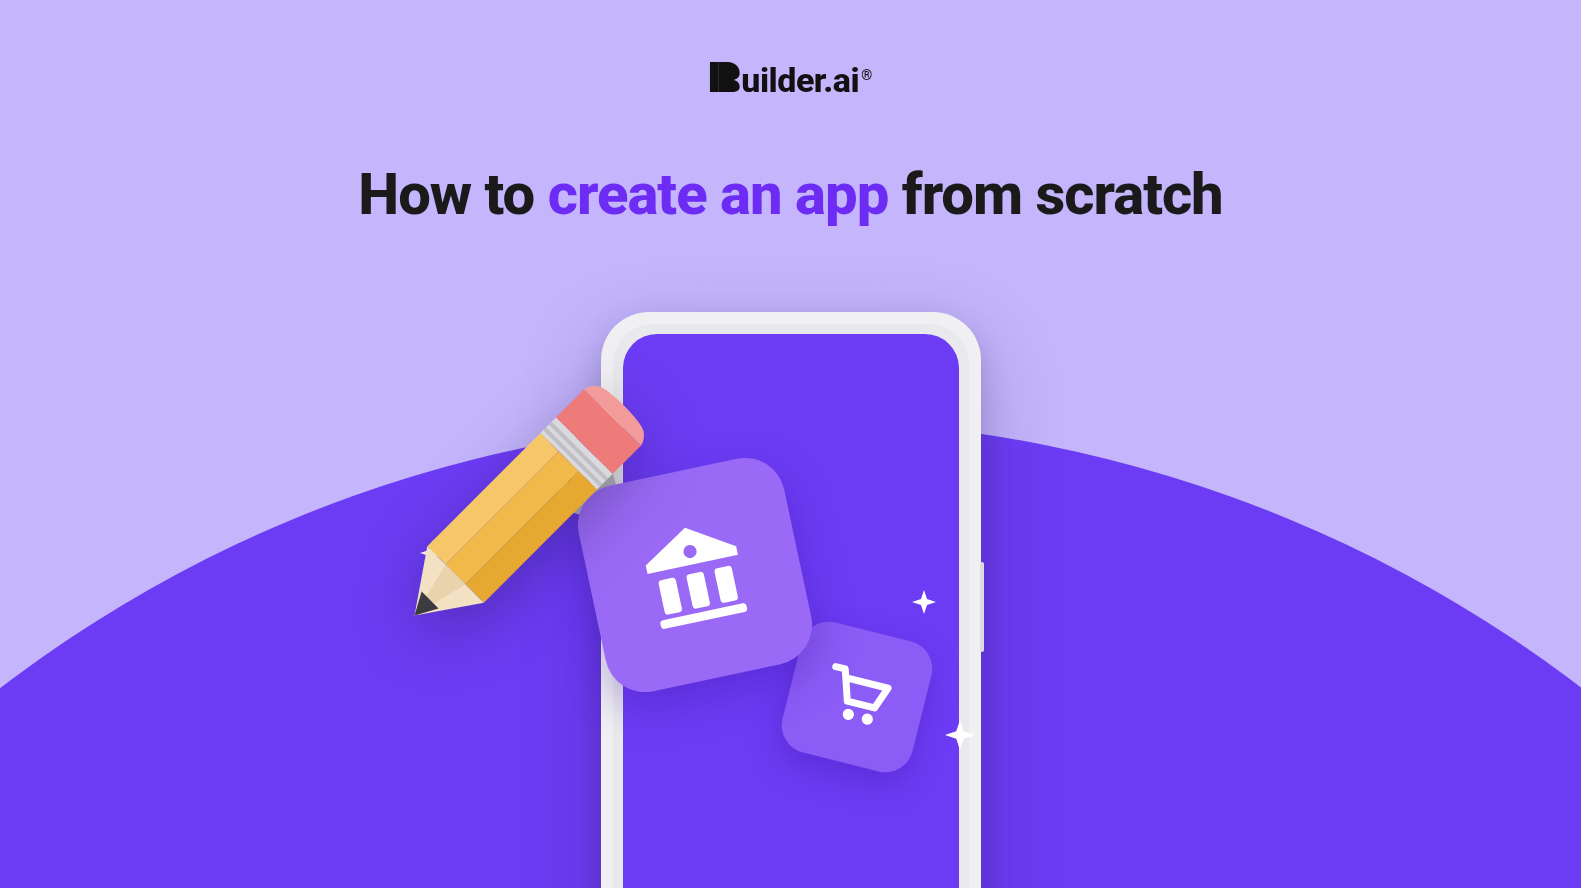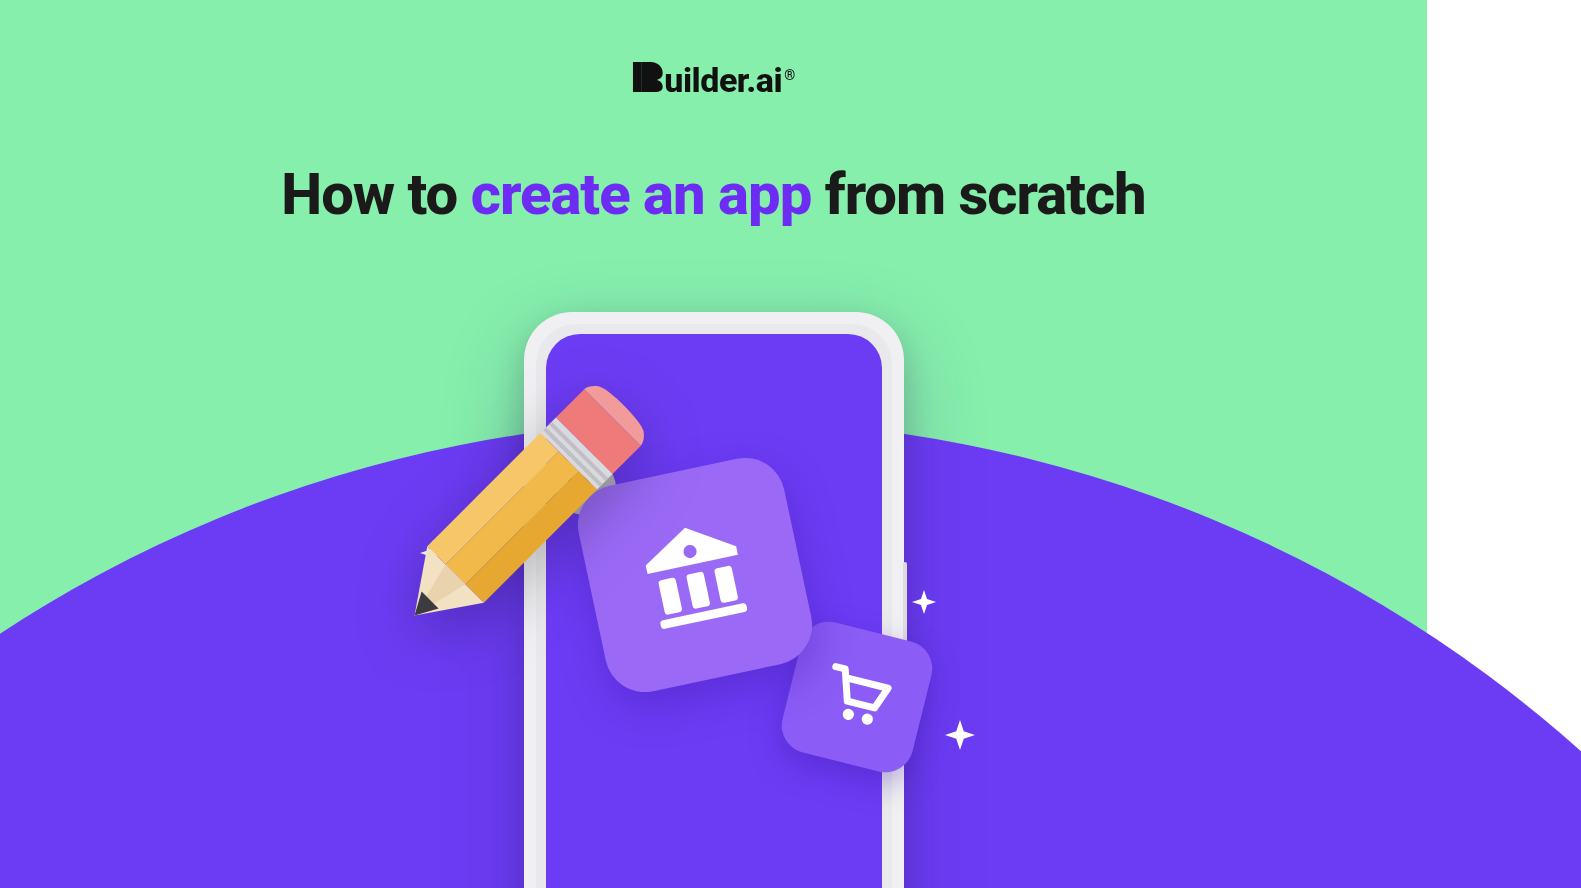--- a/index.html
+++ b/index.html
@@ -1,17 +1,17 @@
 <!DOCTYPE html>
 <html><head>
 <meta charset="utf-8">
 <style>
   * { margin: 0; padding: 0; box-sizing: border-box; }
   html, body { width: 1581px; height: 888px; overflow: hidden; background: #ffffff; font-family: -apple-system, BlinkMacSystemFont, "Segoe UI", Roboto, "Helvetica Neue", Arial, sans-serif; }
-  .stage { position: relative; width: 1427px; height: 888px; background: #86efac; }
+  .stage { position: relative; width: 1581px; height: 888px; background: #c4b5fd; }
 
   
   .logo { position: absolute; top: 60px; left: 50%; transform: translateX(-50%); z-index: 20; }
   .logo-inner { display: flex; align-items: baseline; font-weight: 800; color: #111; font-size: 34px; letter-spacing: -0.5px; }
   .logo-b { display: inline-flex; align-items: flex-end; margin-right: 2px; }
   .logo-b svg { display: block; }
   .logo-text { font-weight: 800; }
   .logo-reg { font-size: 14px; vertical-align: top; position: relative; top: -12px; margin-left: 2px; }
 
   

